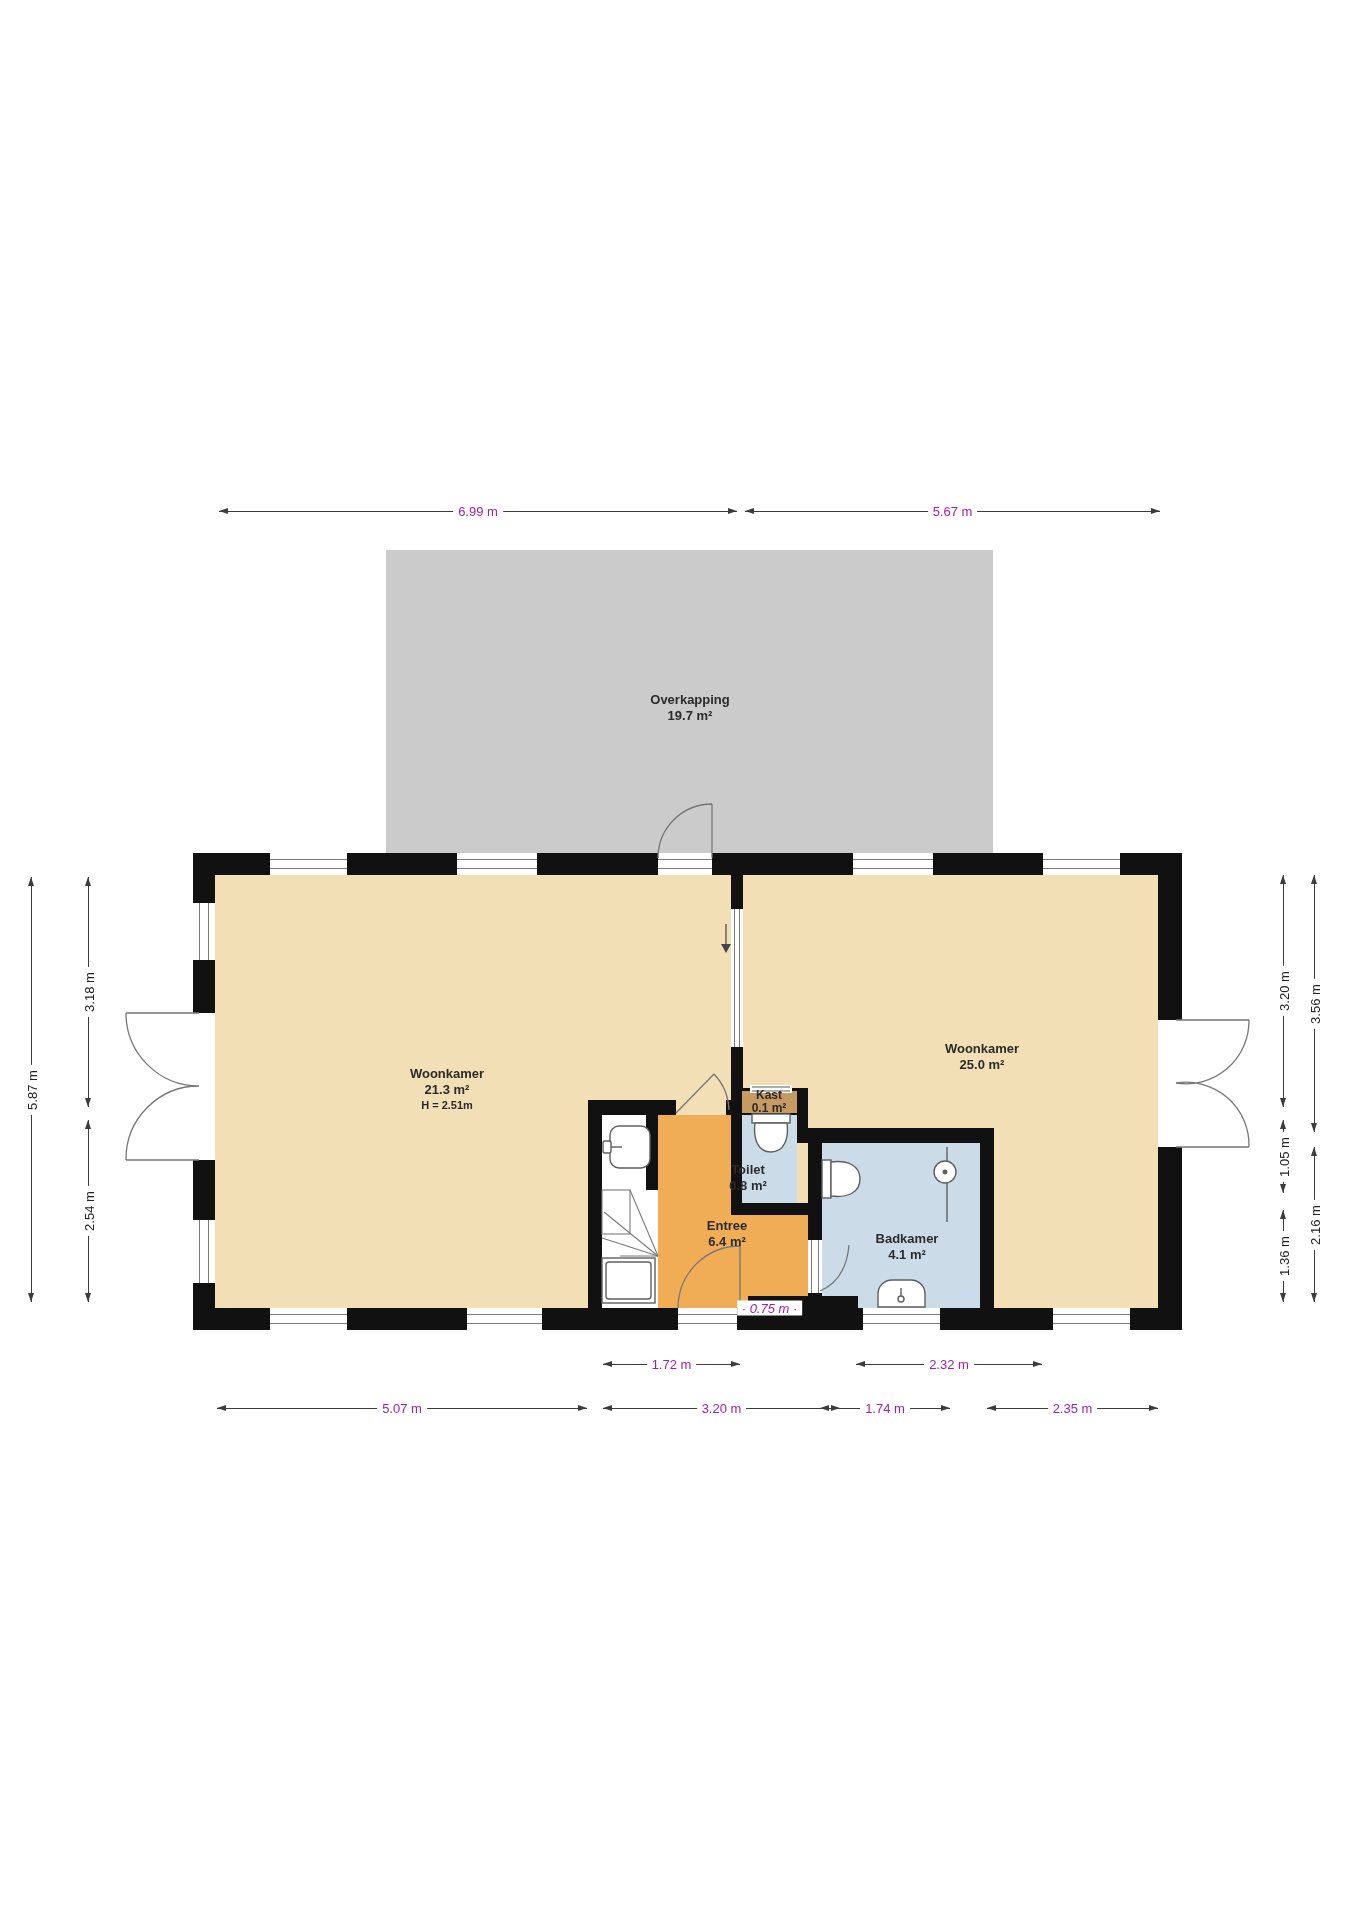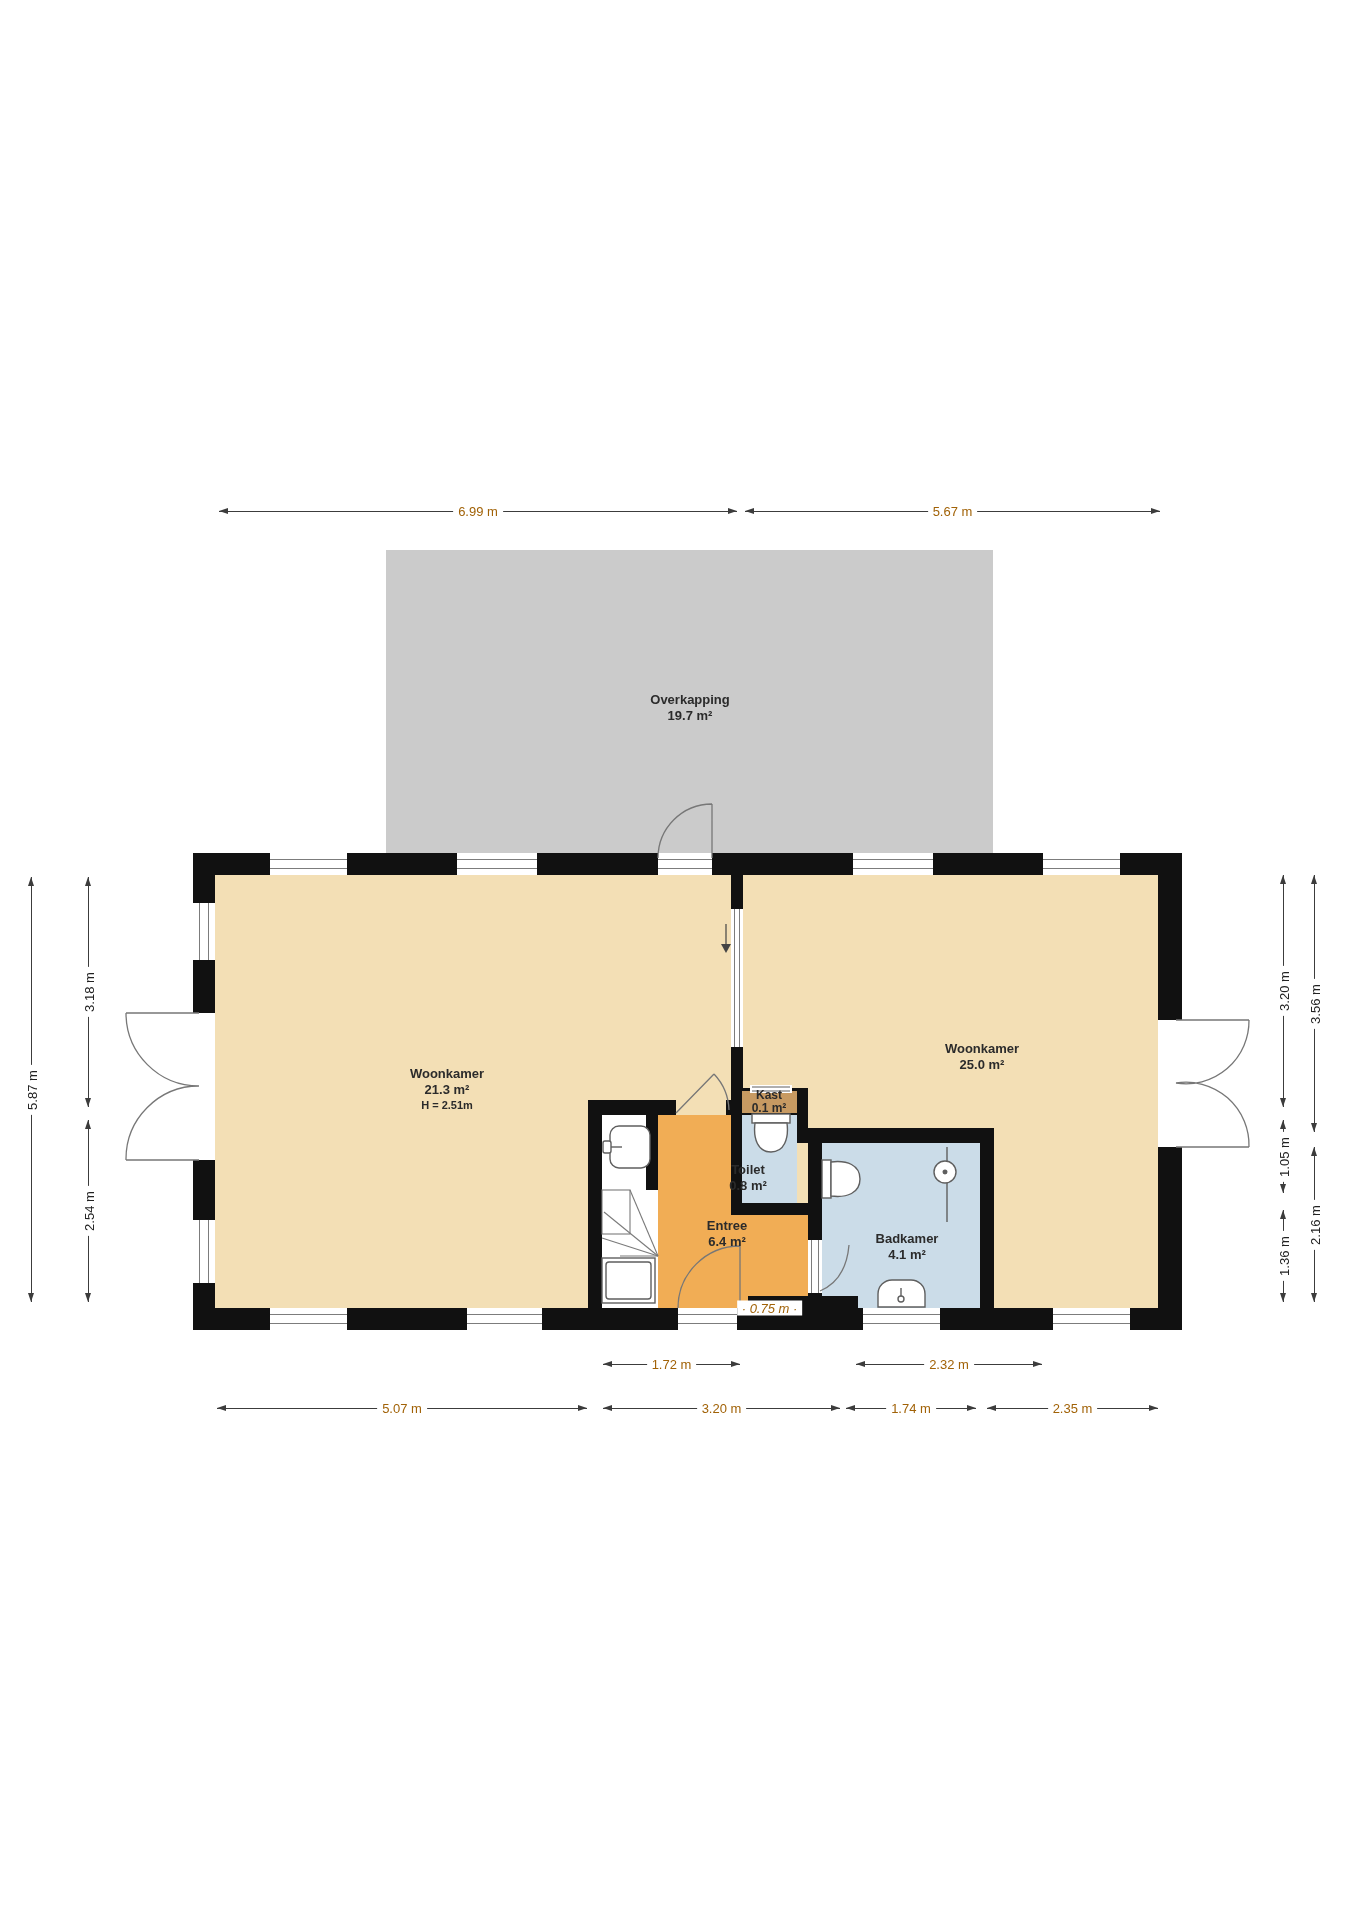--- a/index.html
+++ b/index.html
@@ -23,21 +23,21 @@
   .winv::before{left:6px}.winv::after{right:6px}
   .winv.thin::before{left:3px}.winv.thin::after{right:3px}
   .gapv{position:absolute;background:#fff;}
   
   .dimh{position:absolute;height:1px;background:#3c3c3c;z-index:40;}
   .dimh::before{content:"";position:absolute;left:0;top:-3.5px;border-top:3.5px solid transparent;
     border-bottom:3.5px solid transparent;border-right:9px solid #3c3c3c;}
   .dimh::after{content:"";position:absolute;right:0;top:-3.5px;border-top:3.5px solid transparent;
     border-bottom:3.5px solid transparent;border-left:9px solid #3c3c3c;}
   .dimh>.lbl{position:absolute;left:50%;top:0;transform:translate(-50%,-50%);background:#fff;
-    padding:0 5px;font-size:13px;color:#a16207;white-space:nowrap;}
+    padding:0 5px;font-size:13px;color:#a21caf;white-space:nowrap;}
   .dimh.dots{background:none;}
   .dimh.dots::before,.dimh.dots::after{display:none;}
   .dimv{position:absolute;width:1px;background:#3c3c3c;z-index:40;}
   .dimv::before{content:"";position:absolute;top:0;left:-3.5px;border-left:3.5px solid transparent;
     border-right:3.5px solid transparent;border-bottom:9px solid #3c3c3c;}
   .dimv::after{content:"";position:absolute;bottom:0;left:-3.5px;border-left:3.5px solid transparent;
     border-right:3.5px solid transparent;border-top:9px solid #3c3c3c;}
   .dimv>.lbl{position:absolute;left:50%;top:50%;transform:translate(-50%,-50%) rotate(-90deg);
     background:#fff;padding:0 5px;font-size:13px;color:#222;white-space:nowrap;}
   
@@ -245,20 +245,20 @@
   <div class="dimh" style="left:856px;top:1364px;width:186px;">
     <span class="lbl">2.32 m</span>
     </div>
 
   <div class="dimh" style="left:217px;top:1408px;width:370px;">
     <span class="lbl">5.07 m</span>
     </div>
   <div class="dimh" style="left:603px;top:1408px;width:237px;">
     <span class="lbl">3.20 m</span>
     </div>
-  <div class="dimh" style="left:846px;top:1408px;width:130px;">
+  <div class="dimh" style="left:820px;top:1408px;width:130px;">
     <span class="lbl">1.74 m</span>
     </div>
   <div class="dimh" style="left:987px;top:1408px;width:171px;">
     <span class="lbl">2.35 m</span>
     </div>
 
 </div>
 
 </body></html>

